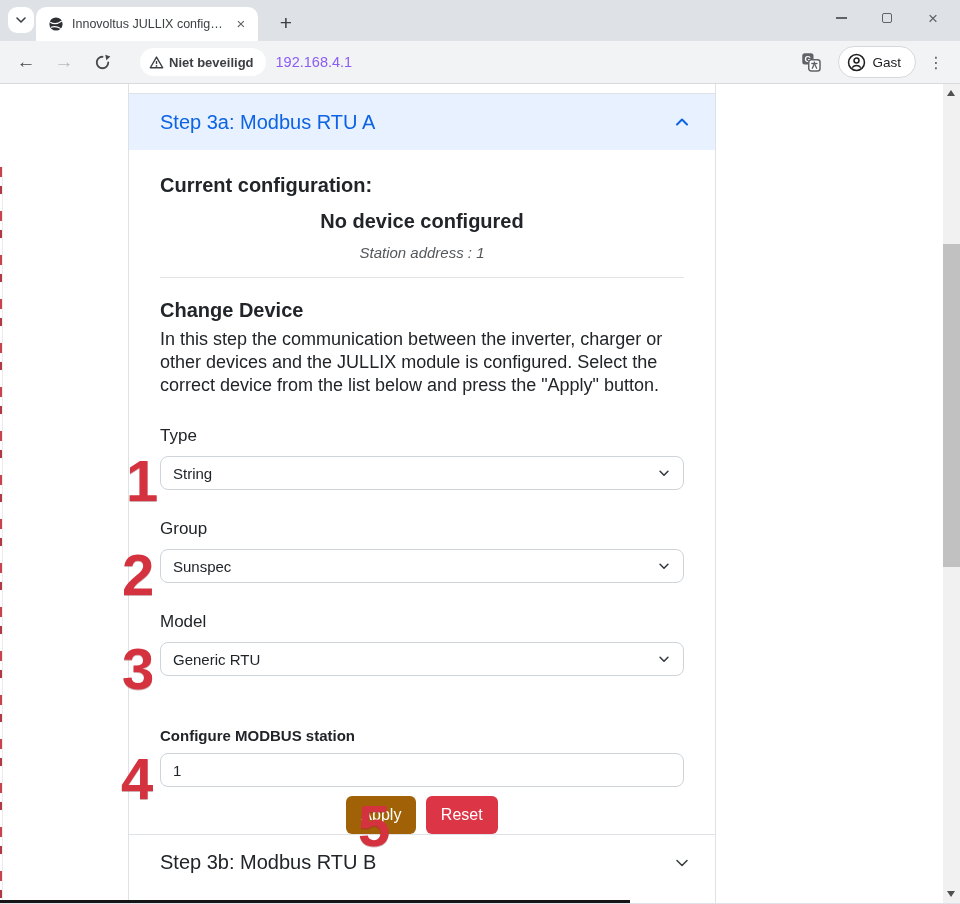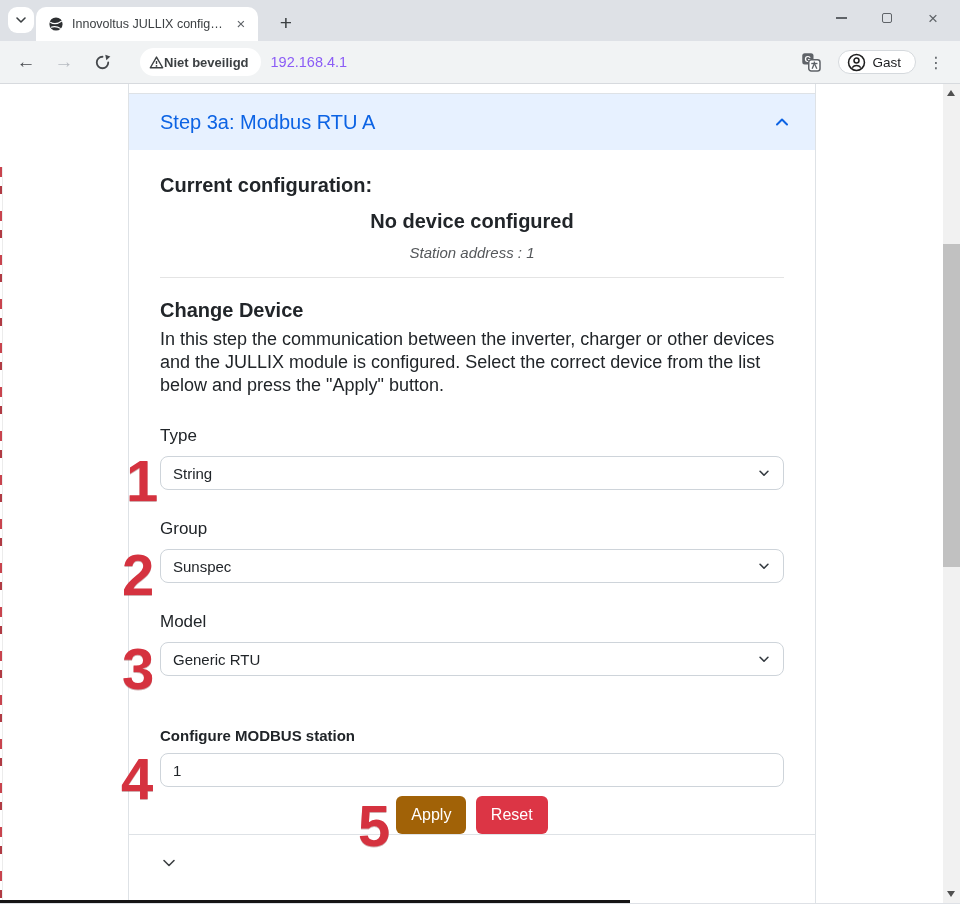--- a/index.html
+++ b/index.html
@@ -23,38 +23,38 @@
   .min-glyph { width:11px; height:1.6px; background:#5f6368; }
   .max-glyph { width:10px; height:10px; border:1.6px solid #5f6368; border-radius:2px; }
   .close-glyph { font-size:17px; color:#5f6368; line-height:1; }
 
   
   .toolbar { height:43px; background:#f1f3f4; display:flex; align-items:center; padding:0 10px;
     border-bottom:1px solid #d7dade; }
   .nav-btn { width:32px; height:32px; display:flex; align-items:center; justify-content:center;
     font-size:19px; color:#45484c; cursor:pointer; border-radius:50%; margin-right:6px; }
   .nav-btn.disabled { color:#b6bac0; }
-  .security-chip { display:flex; align-items:center; background:#fff; border-radius:14px;
+  .security-chip { display:flex; align-items:center; gap:5px; background:#fff; border-radius:14px;
     height:28px; padding:0 12px 0 9px; margin-left:16px; cursor:pointer; }
   .chip-label { font-size:13px; color:#3c4043; font-weight:bold; }
   .url-text { font-size:14.5px; color:#8b5cf6; margin-left:10px; flex:1; }
   .translate-btn { width:26px; height:26px; display:flex; align-items:center; justify-content:center;
     cursor:pointer; margin-right:14px; }
   .profile-pill { display:flex; align-items:center; gap:6px; background:#fff; border:1px solid #d5d9dd;
-    border-radius:17px; height:24px; padding:0 14px 0 8px; cursor:pointer; }
+    border-radius:17px; height:32px; padding:0 14px 0 8px; cursor:pointer; }
   .profile-label { font-size:13.5px; color:#202124; }
   .kebab-btn { font-size:16px; color:#5f6368; width:28px; height:28px; display:flex; align-items:center;
     justify-content:center; margin-left:6px; cursor:pointer; letter-spacing:0; }
 
   
   .content { position:relative; height:819px; background:#fff; overflow:hidden; }
   .left-sliver { position:absolute; left:0; top:83px; bottom:0; width:3px; border-right:1px solid #ececec;
     background:repeating-linear-gradient(180deg,#c8434d 0 10px,#fff 10px 19px,#b03a43 19px 27px,#fff 27px 44px);
     background-size:2px 100%; background-repeat:no-repeat; }
-  .card { position:absolute; left:128px; top:0; width:688px; height:100%;
+  .card { position:absolute; left:128px; top:0; width:588px; height:100%;
     border-left:1px solid #dee2e6; border-right:1px solid #dee2e6; background:#fff; }
   .card-spacer { height:10px; border-bottom:1px solid #dee2e6; }
   .acc-header { height:56px; display:flex; align-items:center; padding:0 24px 0 31px; cursor:pointer; }
   .acc-header.active { background:#e7f1ff; }
   .acc-header.active .acc-title { color:#0c63e4; }
   .acc-title { font-size:20px; font-weight:500; color:#212529; flex:1; }
   .acc-header.collapsed { border-top:1px solid #dee2e6; background:#fff; }
   .acc-body { padding:22px 31px 0 31px; }
   .h-section { font-size:20px; font-weight:600; color:#212529; line-height:27px; }
   .device-name { font-size:20px; font-weight:600; color:#212529; text-align:center; line-height:36px; margin-top:4px; }
@@ -210,20 +210,21 @@
       <div class="field-label bold-sm">Configure MODBUS station</div>
       <input class="text-input" type="text" value="1" style="">
 
       <div class="btn-row">
         <button class="btn btn-apply">Apply</button>
         <button class="btn btn-reset">Reset</button>
       </div>
     </div>
 
     <div class="acc-header collapsed">
+      <span class="acc-title">Step 3b: Modbus RTU B</span>
       <svg width="18" height="16" viewBox="0 0 16 16">
         <polyline points="3,5.5 8,10.5 13,5.5" fill="none" stroke="#3d4043" stroke-width="1.6" stroke-linecap="round" stroke-linejoin="round"></polyline>
       </svg>
     </div>
   </div>
 
   <div class="annot" style="left:126px; top:372px;">1</div>
   <div class="annot" style="left:122px; top:466px;">2</div>
   <div class="annot" style="left:122px; top:560px;">3</div>
   <div class="annot" style="left:121px; top:670px;">4</div>

